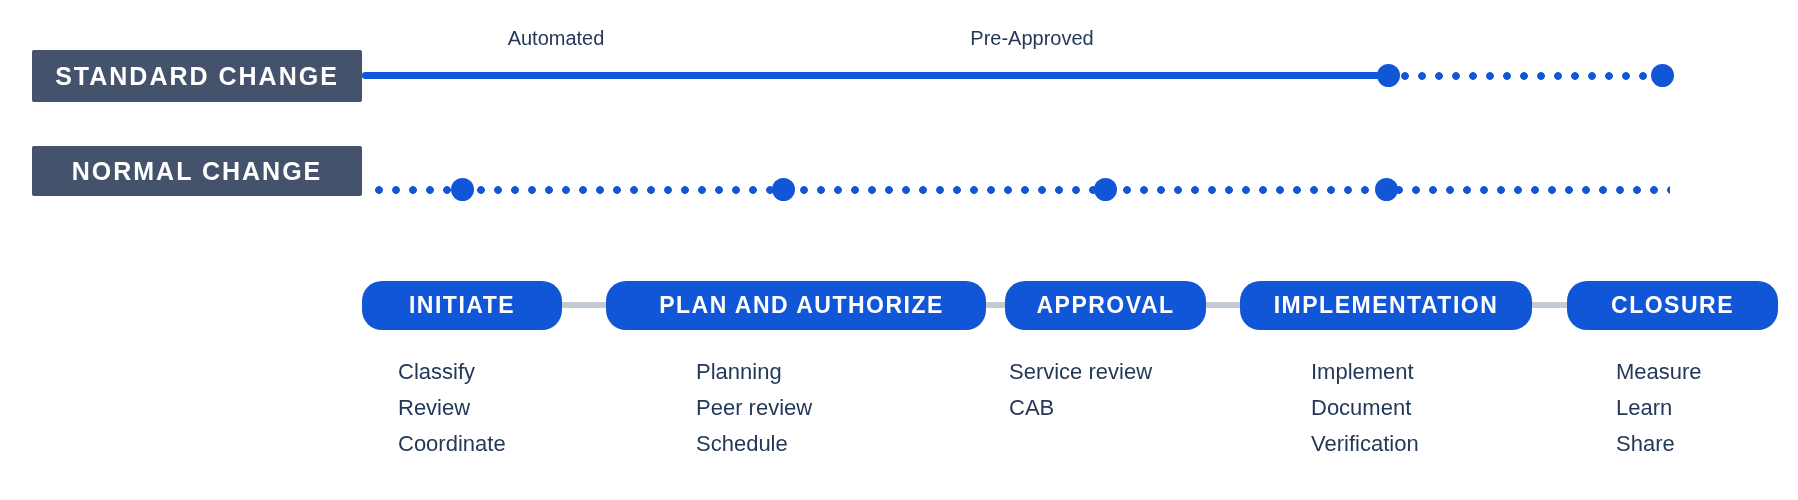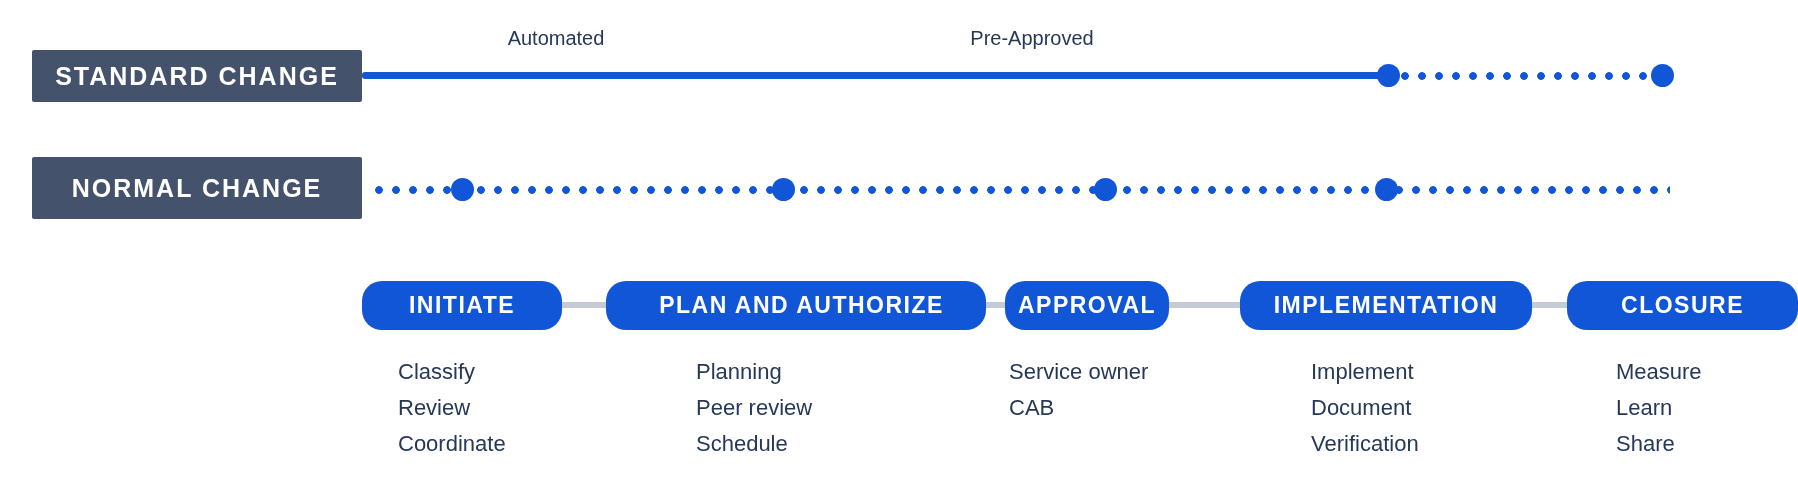--- a/index.html
+++ b/index.html
@@ -21,21 +21,21 @@
   
   .badge {
     position: absolute; left: 32px; width: 330px; height: 52px;
     background: var(--slate, #44526B);
     border-radius: 2px;
     color: #fff; font-weight: bold; font-size: 25px; letter-spacing: 2px;
     display: flex; align-items: center; justify-content: center;
     white-space: nowrap;
   }
   .badge-standard { top: 50px; }
-  .badge-normal   { top: 157px; height: 62px; }
+  .badge-normal   { top: 146px; height: 50px; }
 
   
   .phase-label {
     position: absolute; top: 21px; line-height: 34px;
     font-size: 20px; font-weight: 500; color: var(--navy, #253858);
     transform: translateX(-50%); white-space: nowrap;
   }
   .label-automated   { left: 556px; }
   .label-preapproved { left: 1032px; }
 
@@ -71,23 +71,23 @@
   }
   .stage-box {
     position: absolute; top: 281px; height: 49px; z-index: 1;
     background: var(--blue, #1256D8); border-radius: 20px;
     color: #fff; font-weight: bold; font-size: 23px; letter-spacing: 1.5px;
     display: flex; align-items: center; justify-content: center;
     white-space: nowrap;
   }
   .box-1 { left: 362px;  width: 200px; }
   .box-2 { left: 606px;  width: 380px; padding-left: 11px; }
-  .box-3 { left: 1005px; width: 164px; }
+  .box-3 { left: 1005px; width: 201px; }
   .box-4 { left: 1240px; width: 292px; }
-  .box-5 { left: 1567px; width: 231px; }
+  .box-5 { left: 1567px; width: 211px; }
 
   
   .stage-items {
     position: absolute; top: 354px;
     font-size: 22px; font-weight: 500; line-height: 36px;
     color: var(--navy, #253858); white-space: nowrap;
   }
   .items-1 { left: 398px; }
   .items-2 { left: 696px; }
   .items-3 { left: 1009px; }
@@ -125,21 +125,21 @@
     <div>Classify</div>
     <div>Review</div>
     <div>Coordinate</div>
   </div>
   <div class="stage-items items-2">
     <div>Planning</div>
     <div>Peer review</div>
     <div>Schedule</div>
   </div>
   <div class="stage-items items-3">
-    <div>Service owner</div>
+    <div>Service review</div>
     <div>CAB</div>
   </div>
   <div class="stage-items items-4">
     <div>Implement</div>
     <div>Document</div>
     <div>Verification</div>
   </div>
   <div class="stage-items items-5">
     <div>Measure</div>
     <div>Learn</div>

